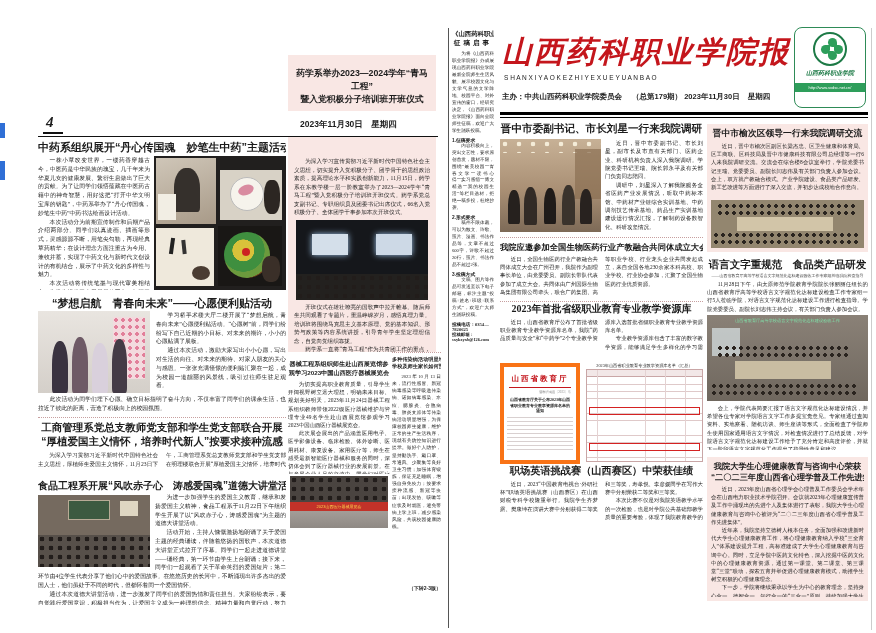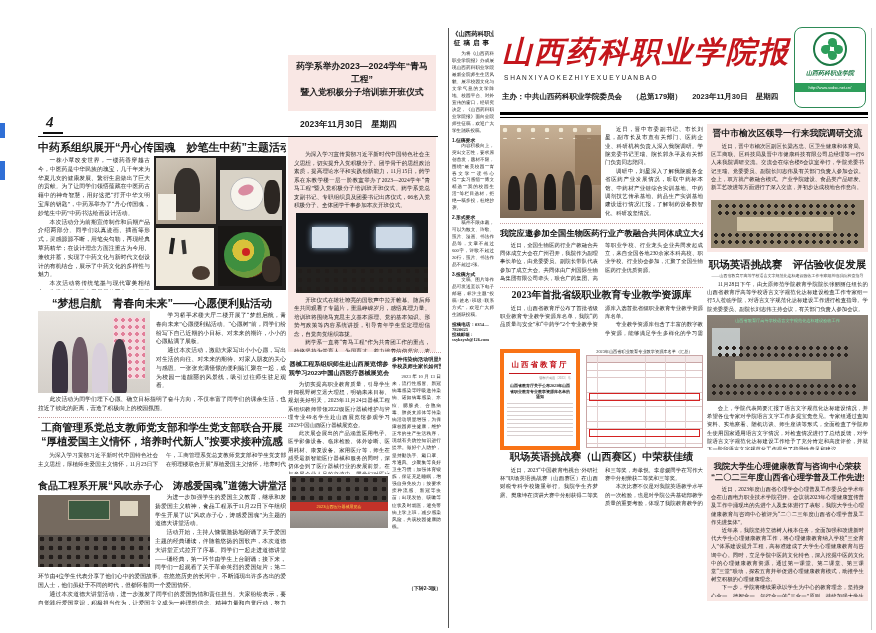--- a/index.html
+++ b/index.html
@@ -21,21 +21,21 @@
 .vline{position:absolute;width:1px;background:#e4d2d2}
 .redbox{position:absolute;left:2px;right:2px;height:7.5px;border:1px solid #d42222}
 </style>
 </head>
 <body>
 
 <div class="abs" style="left:0;top:123px;width:5px;height:15px;background:#2f6fd6"></div>
 <div class="abs" style="left:0;top:161px;width:5px;height:19px;background:#2f6fd6"></div>
 <div class="abs" style="left:871px;top:28px;width:1px;height:602px;background:#ccc"></div>
 
-<div class="abs pink ovh" style="left:288px;top:55px;width:148px;height:297px;padding:5px 6px;z-index:1">
+<div class="abs pink ovh" style="left:288px;top:55px;width:148px;height:297px;padding:12px 6px;z-index:1">
   <div class="sans b ctr" style="font-size:8.8px;line-height:1.45">
     <div>药学系举办2023—2024学年“青马工程”</div>
     <div>暨入党积极分子培训班开班仪式</div>
   </div>
   <div style="height:52px"></div>
   <p class="tx" style="font-size:5.6px">为深入学习宣传贯彻习近平新时代中国特色社会主义思想，切实提升入党积极分子、团学骨干的思想政治素质，提高理论水平和实践创新能力，11月15日，药学系在东教学楼一层一阶教室举办了2023—2024学年“青马工程”暨入党积极分子培训班开班仪式。药学系党总支副书记、专职组织员及团委书记出席仪式，66名入党积极分子、全体团学干事参加本次开班仪式。</p>
   <div class="photo" style="width:132px;height:80px;margin:3px auto;background:#15171b">
     <div class="abs" style="left:16px;top:14px;width:36px;height:21px;background:#d4dfea;box-shadow:0 0 6px #9fc4e8"></div>
     <div class="abs" style="left:80px;top:14px;width:36px;height:21px;background:#cdd9e6;box-shadow:0 0 6px #9fc4e8"></div>
     <div class="abs crowd" style="left:0;bottom:0;width:100%;height:26px;background-color:#23211f"></div>
@@ -156,40 +156,41 @@
   <p class="tx" style="font-size:4.6px">文稿、图片等作品可发送至以下电子邮箱，标注主题“投稿+姓名+班级+联系方式”，欢迎广大师生踊跃投稿。</p>
   <div class="b" style="font-size:4.6px;margin-top:3px">投稿电话：0354—7820625</div>
   <div class="b" style="font-size:4.4px">投稿邮箱：sxykzyxb@126.com</div>
 </div>
 
 <div class="abs nw" style="left:502px;top:32px;width:290px;font-size:30px;font-weight:bold;font-style:italic;color:#c4161c;letter-spacing:2px">山西药科职业学院报</div>
 <div class="abs nw" style="left:504px;top:74px;font-size:6.5px;color:#222;font-family:'Liberation Sans',sans-serif">S H A N X I   Y A O K E   Z H I Y E   X U E Y U A N   B A O</div>
 <div class="abs sans b nw" style="left:502px;top:92px;font-size:7.5px">
   <span>主办：中共山西药科职业学院委员会</span>
   <span style="margin-left:8px">（总第179期）</span>
-  <span style="margin-left:8px">2023年11月30日</span>
+  <span style="">2023年11月30日</span>
   <span style="margin-left:6px">星期四</span>
 </div>
 <div class="abs" style="left:794px;top:27px;width:72px;height:81px;border:1.5px solid #2e8b57;border-radius:8px;background:#fff;overflow:hidden">
   <div style="width:34px;height:34px;border:2px solid #1d7a46;border-radius:50%;margin:4px auto 0;position:relative;background:#fff">
     <div class="abs" style="left:13px;top:4px;width:9px;height:9px;background:#2e9e5b;border-radius:50% 50% 0 50%"></div>
     <div class="abs" style="left:19px;top:11px;width:9px;height:9px;background:#2e9e5b;border-radius:50% 50% 50% 0;transform:rotate(90deg)"></div>
     <div class="abs" style="left:13px;top:17px;width:9px;height:9px;background:#2e9e5b;border-radius:0 50% 50% 50%"></div>
     <div class="abs" style="left:6px;top:11px;width:9px;height:9px;background:#2e9e5b;border-radius:50% 0 50% 50%"></div>
   </div>
   <div class="ctr b nw ovh" style="font-size:6px;color:#1d7a46;font-style:italic;margin-top:3px">山西药科职业学院</div>
   <div class="ctr nw ovh" style="font-size:2.6px;color:#888">SHANXI YAOKE ZHIYE XUEYUAN</div>
   <div style="height:9px;background:#2e9e5b;margin-top:2px">
     <div class="ctr nw ovh" style="font-size:4px;color:#fff;line-height:9px;font-family:'Liberation Sans',sans-serif">http://www.sxdsc.net.cn/</div>
   </div>
 </div>
 <div class="abs" style="left:500px;top:112px;width:368px;height:2.5px;background:#000"></div>
 <div class="abs" style="left:500px;top:116.5px;width:368px;height:1.5px;background:#000"></div>
 
 <div class="abs" style="left:500px;top:122px;width:203px">
+  <div class="b ctr nw ovh" style="font-size:10.6px;height:14px">晋中市委副书记、市长刘星一行来我院调研</div>
   <div style="display:flex;margin-top:3px">
     <div class="photo" style="width:101px;height:93px;background:linear-gradient(180deg,#c7b196 0%,#a98f74 55%,#7d6a57 100%)">
       <div class="abs" style="left:0;top:0;width:100%;height:14px;background-image:radial-gradient(circle at 5px 5px,#f4ecd8 2px,rgba(0,0,0,0) 2.6px);background-size:14px 10px"></div>
       <div class="abs" style="right:0;top:10px;width:26px;height:50px;background:#8a6f52;opacity:.7"></div>
       <div class="person" style="left:8px;bottom:8px;width:12px;height:34px;background:#26211e"></div>
       <div class="person" style="left:24px;bottom:7px;width:13px;height:38px;background:#322b26"></div>
       <div class="person" style="left:44px;bottom:8px;width:12px;height:36px;background:#1f1b19"></div>
       <div class="person" style="left:62px;bottom:7px;width:13px;height:40px;background:#3a332c"></div>
       <div class="person" style="left:80px;bottom:8px;width:12px;height:35px;background:#28221f"></div>
     </div>
@@ -244,21 +245,21 @@
     <div class="sans b ctr nw ovh" style="font-size:8.8px">晋中市榆次区领导一行来我院调研交流</div>
     <div class="ovh" style="font-size:5.4px;height:56px;margin-top:2px">
       <p class="tx">近日，晋中市榆次区副区长梁杰忠、区卫生健康和体育局、区工商联、区科技局及晋中市健康科技有限公司总经理等一行6人来我院调研交流。交流会在综合楼8会议室举行，学院党委书记王瑞、党委委员、副院长闫志伟及有关部门负责人参加会议。会上，双方就产教融合模式、产业学院建设、食品类产品研发、新工艺改进等方面进行了深入交流，并初步达成校地合作意向。</p>
     </div>
     <div class="photo" style="width:100%;height:48px;margin-top:2px;background:#93866f">
       <div class="abs crowd2" style="left:6px;top:3px;width:140px;height:12px"></div>
       <div class="abs" style="left:26px;top:17px;width:96px;height:14px;background:#d2c5a8"></div>
       <div class="abs crowd2" style="left:2px;bottom:2px;width:148px;height:14px"></div>
     </div>
   </div>
-  <div class="b ctr nw ovh" style="font-size:10.5px;margin-top:6px">职场英语挑战赛　评估验收促发展</div>
+  <div class="b ctr nw ovh" style="font-size:10.5px;margin-top:6px">语言文字重规范　食品类产品研发</div>
   <div class="ctr nw ovh" style="font-size:4px;color:#444;margin-top:1px">——山西省教育厅高等学校语言文字规范化达标建设验收工作专家组莅临我院检查指导</div>
   <div class="ovh" style="font-size:5.4px;height:33px;margin-top:2px">
     <p class="tx">11月28日下午，由太原师范学院教育学院院长张丽丽任组长的山西省教育厅高等学校语言文字规范化达标建设检查工作专家组一行5人莅临学院，对语言文字规范化达标建设工作进行检查指导。学院党委委员、副院长刘志伟主持会议，有关部门负责人参加会议。</p>
   </div>
   <div class="photo" style="width:100%;height:86px;margin-top:2px;background:linear-gradient(180deg,#8a8177,#6f675e)">
     <div class="abs ctr nw ovh" style="left:0;top:3px;width:100%;font-size:4.2px;color:#7fe0a8">山西省教育厅高等学校语言文字规范化达标建设验收工作</div>
     <div class="abs" style="left:5px;top:13px;width:28px;height:28px;background:#cfd8da;opacity:.8"></div>
     <div class="abs crowd2" style="left:10px;top:30px;width:134px;height:13px"></div>
     <div class="abs" style="left:28px;top:46px;width:96px;height:18px;background:#c9bda2"></div>
     <div class="abs crowd2" style="left:4px;bottom:3px;width:146px;height:15px"></div>

